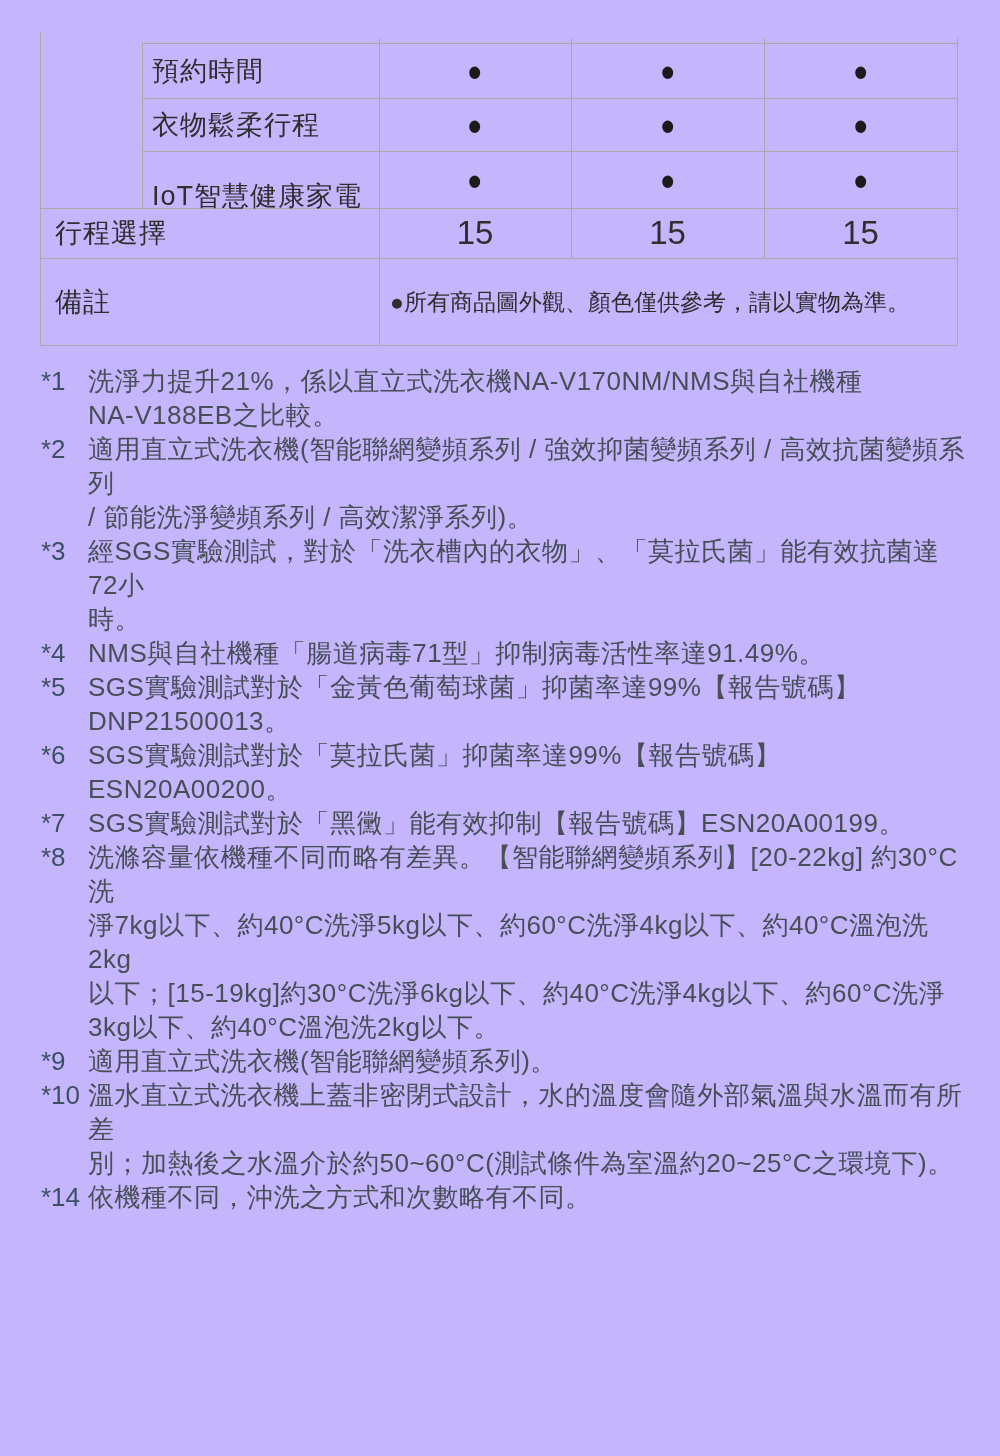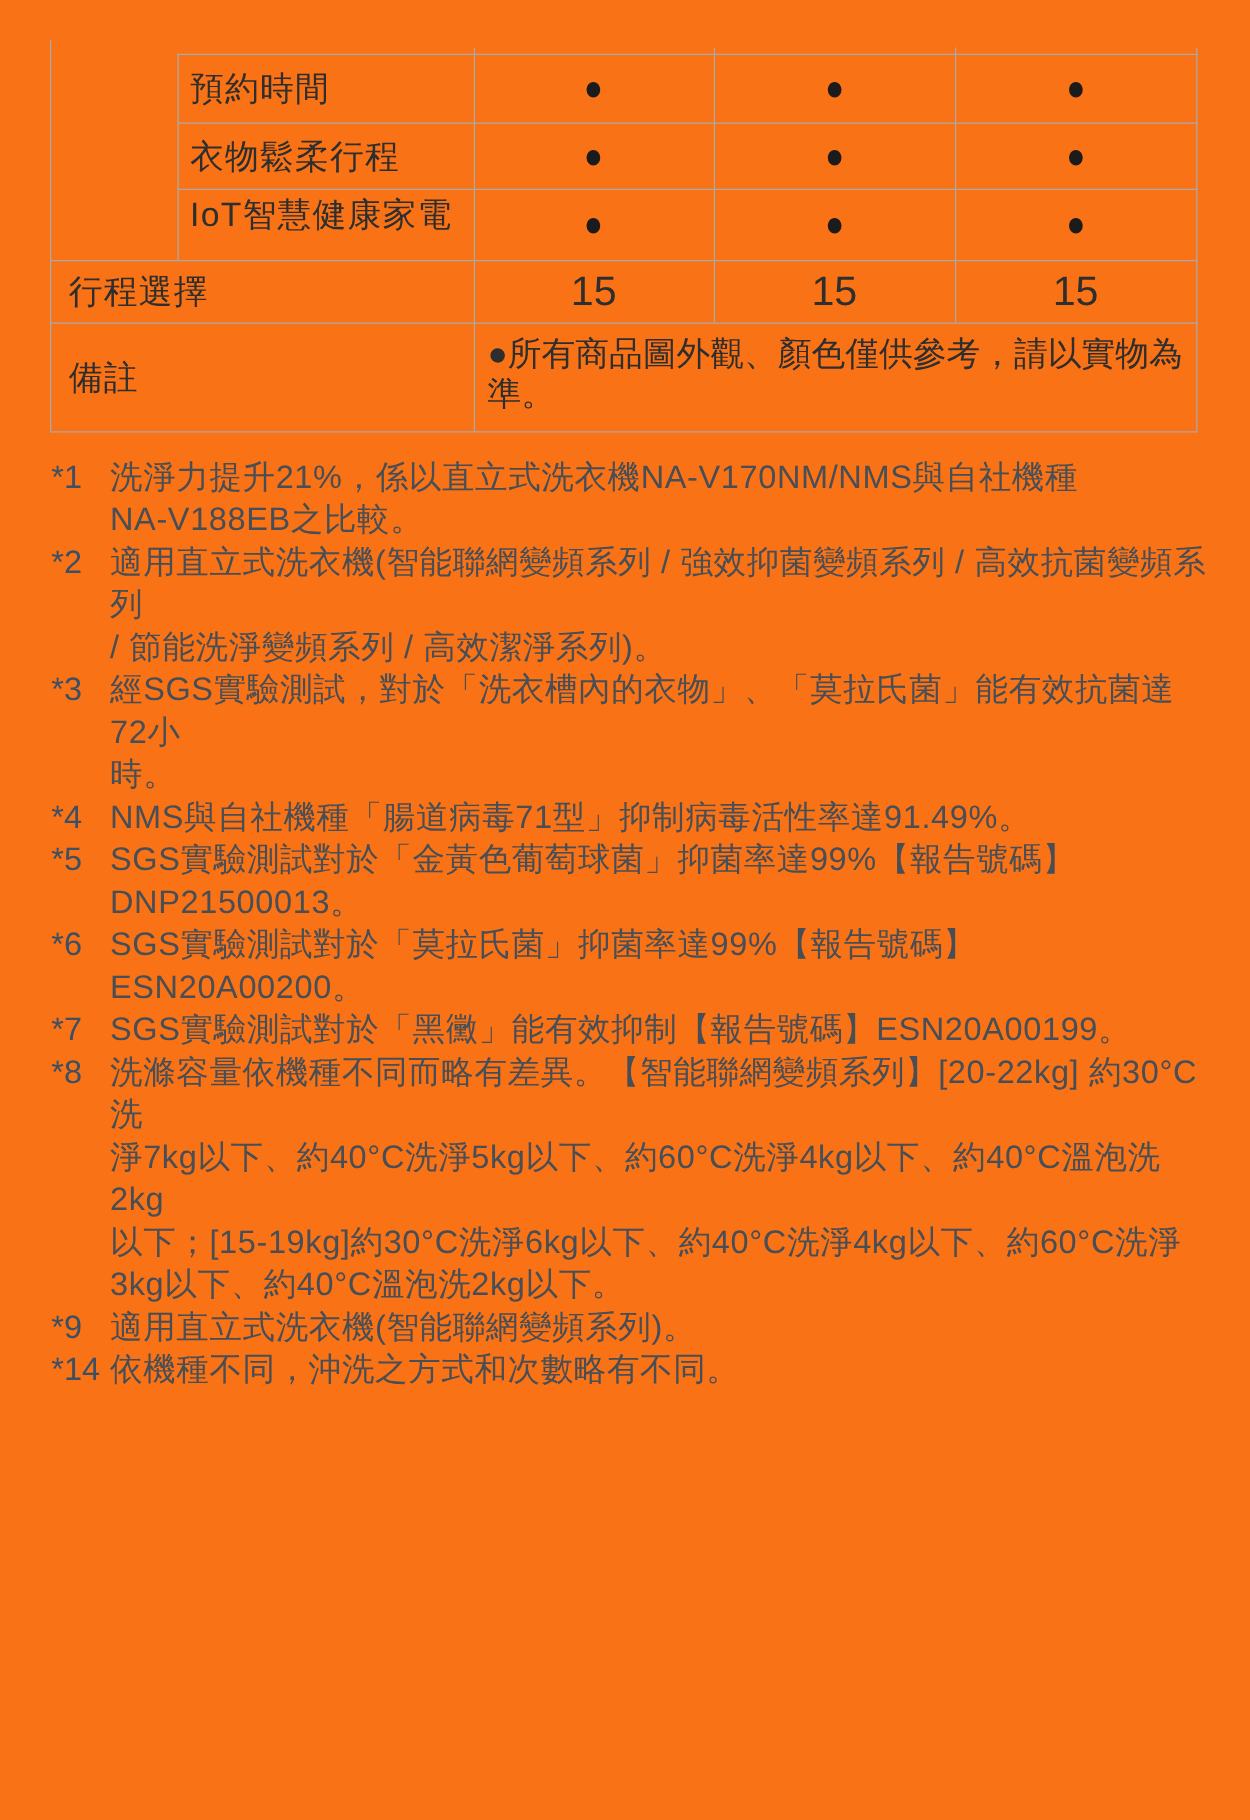--- a/index.html
+++ b/index.html
@@ -1,20 +1,20 @@
 <!DOCTYPE html>
 <html style="--border: #a9a9a9; --table-text: #2e2e2e; --dot: #1b1b1b; --footnote-marker: #3c4f63; --footnote-text: #474e56;"><head>
 <meta charset="utf-8">
 <style>
   html, body { margin: 0; padding: 0; background: #ffffff; }
   .canvas {
     position: relative;
     width: 1000px;
     height: 1456px;
-    background: #f97316;
+    background: #c4b5fd;
     font-family: "Liberation Sans", "DejaVu Sans", sans-serif;
     color: var(--table-text, #2e2e2e);
     overflow: hidden;
   }
 
   
   .hline, .vline { position: absolute; background: var(--border, #a8a8a8); }
   .hline { height: 1px; }
   .vline { width: 1px; }
 
@@ -29,24 +29,23 @@
   }
   .cell.center { justify-content: center; letter-spacing: 0; }
   .dot-cell span {
     font-size: 29px;
     line-height: 1;
     color: var(--dot, #1b1b1b);
     transform: scaleX(0.88);
   }
   .num-cell { font-size: 33px; }
   .note-content {
-    font-size: 27px;
+    font-size: 23px;
     letter-spacing: 0;
     line-height: 32px;
-    font-family: Liberation Mono, monospace;
   }
 
   
   .footnotes {
     position: absolute;
     left: 38px;
     top: 364px;
     width: 930px;
     font-size: 26px;
     line-height: 34px;
@@ -101,21 +100,21 @@
     <div class="cell center dot-cell" style="left:380px; top:99px; width:190px; height:52px;">
         <span>●</span>
       </div>
     <div class="cell center dot-cell" style="left:572px; top:99px; width:191px; height:52px;">
         <span>●</span>
       </div>
     <div class="cell center dot-cell" style="left:765px; top:99px; width:191px; height:52px;">
         <span>●</span>
       </div>
 
-    <div class="cell" style="left:152px; top:144px; width:225px; height:56px;">IoT智慧健康家電</div>
+    <div class="cell" style="left:152px; top:168px; width:225px; height:56px;">IoT智慧健康家電</div>
     <div class="cell center dot-cell" style="left:380px; top:152px; width:190px; height:56px;">
         <span>●</span>
       </div>
     <div class="cell center dot-cell" style="left:572px; top:152px; width:191px; height:56px;">
         <span>●</span>
       </div>
     <div class="cell center dot-cell" style="left:765px; top:152px; width:191px; height:56px;">
         <span>●</span>
       </div>
 
@@ -166,19 +165,24 @@
         <div class="fn-body">洗滌容量依機種不同而略有差異。【智能聯網變頻系列】[20-22kg] 約30°C洗
 淨7kg以下、約40°C洗淨5kg以下、約60°C洗淨4kg以下、約40°C溫泡洗2kg
 以下；[15-19kg]約30°C洗淨6kg以下、約40°C洗淨4kg以下、約60°C洗淨
 3kg以下、約40°C溫泡洗2kg以下。</div>
       </div>
     <div class="fn">
         <span class="fn-marker">*9</span>
         <div class="fn-body">適用直立式洗衣機(智能聯網變頻系列)。</div>
       </div>
     <div class="fn">
+        <span class="fn-marker">*10</span>
+        <div class="fn-body">溫水直立式洗衣機上蓋非密閉式設計，水的溫度會隨外部氣溫與水溫而有所差
+別；加熱後之水溫介於約50~60°C(測試條件為室溫約20~25°C之環境下)。</div>
+      </div>
+    <div class="fn">
         <span class="fn-marker">*14</span>
         <div class="fn-body">依機種不同，沖洗之方式和次數略有不同。</div>
       </div>
 
   </div>
 
 </div>
 
 </body></html>

